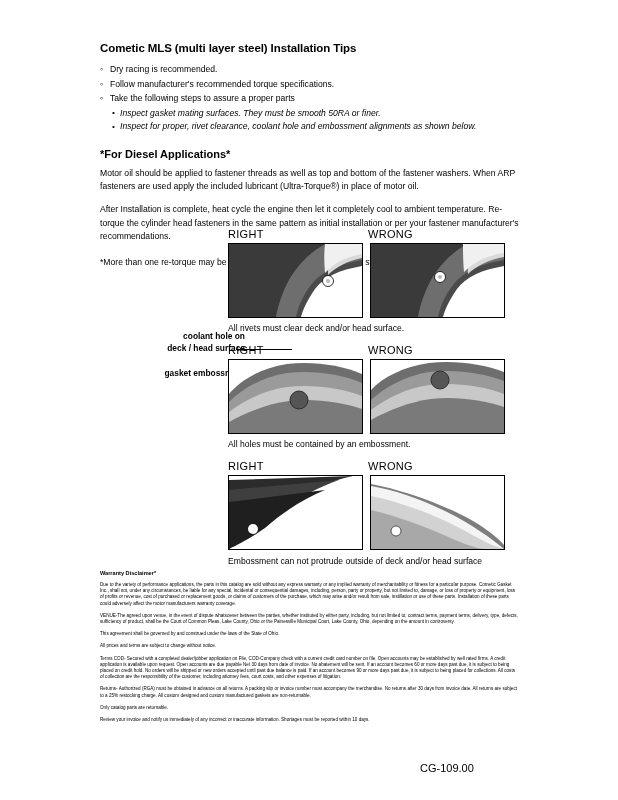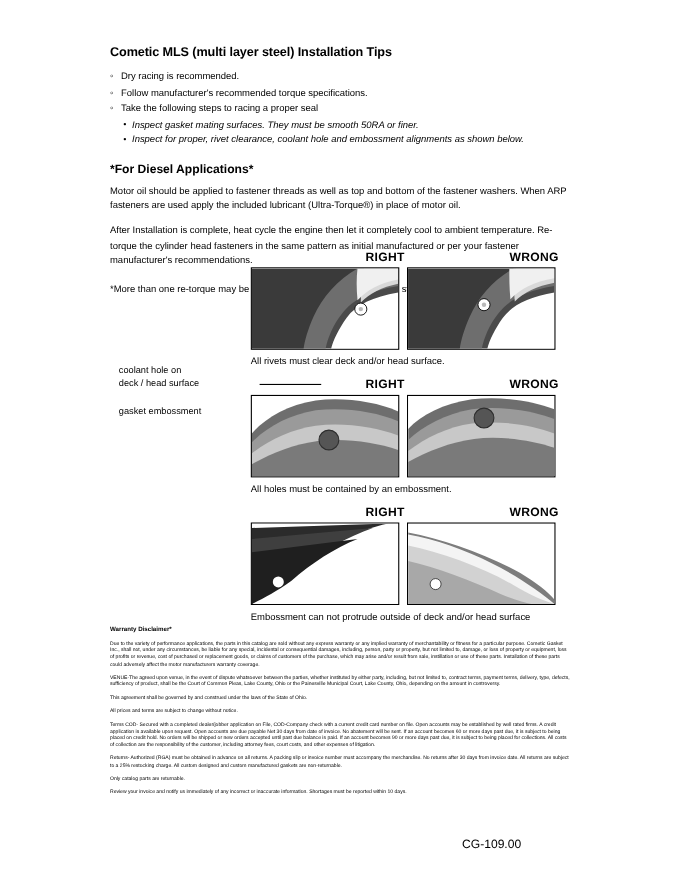--- a/index.html
+++ b/index.html
@@ -101,23 +101,23 @@
   .figrow {
     position: relative;
     margin-bottom: 0;
   }
   .figlabels {
     display: flex;
     width: 280px;
   }
   .figlabel {
     width: 140px;
-    text-align: right;
+    text-align: left;
     font-size: 11px;
-    font-weight: bold;
+    font-weight: normal;
     letter-spacing: 0.3px;
     padding-bottom: 3px;
   }
   .figpanels {
     display: flex;
     width: 280px;
   }
   .panel {
     width: 133px;
     height: 73px;
@@ -134,24 +134,26 @@
     padding-top: 4px;
     padding-bottom: 10px;
   }
   .caption.two {
     padding-top: 5px;
   }
 
   
   .callouts {
     position: absolute;
-    left: 108px;
+    left: 120px;
     top: 330px;
     width: 125px;
     font-size: 8.4px;
+    text-align: right;
+    font-weight: bold;
   }
   .callout-line1 { line-height: 12px; }
   .callout-line2 { line-height: 12px; margin-bottom: 13px; }
   .callout-line3 { line-height: 12px; }
   .leader {
     position: absolute;
     background: #000;
     height: 0.8px;
   }
 
@@ -184,30 +186,30 @@
 <body>
 
 <div class="page">
 
   <div class="content">
     <h1 class="title">Cometic MLS (multi layer steel) Installation Tips</h1>
 
     <ul class="bullets">
       <li>Dry racing is recommended.</li>
       <li>Follow manufacturer's recommended torque specifications.</li>
-      <li>Take the following steps to racing a proper seal</li>
+      <li>Take the following steps to assure a proper parts</li>
     </ul>
     <ul class="subbullets">
       <li>Inspect gasket mating surfaces.  They must be smooth 50RA or finer.</li>
       <li>Inspect for proper, rivet clearance, coolant hole and embossment alignments as shown below.</li>
     </ul>
 
     <h2 class="subtitle">*For Diesel Applications*</h2>
     <p class="body">Motor oil should be applied to fastener threads as well as top and bottom of the fastener washers. When ARP fasteners are used apply the included lubricant (Ultra-Torque®) in place of motor oil.</p>
-    <p class="body last">After Installation is complete, heat cycle the engine then let it completely cool to ambient temperature. Re-torque the cylinder head fasteners in the same pattern as initial manufactured or per your fastener manufacturer's recommendations.</p>
+    <p class="body last">After Installation is complete, heat cycle the engine then let it completely cool to ambient temperature. Re-torque the cylinder head fasteners in the same pattern as initial installation or per your fastener manufacturer's recommendations.</p>
     <p class="note">*More than one re-torque may be required to achieve proper fastener stretch*</p>
   </div>
 
   <div class="callouts">
     <div class="callout-line1">coolant hole on</div>
     <div class="callout-line2">deck / head surface</div>
     <div class="callout-line3">gasket embossment</div>
   </div>
   <div class="leader" style="left:236px; top:349px; width:56px;"></div>
   <div class="leader" style="left:236px; top:388px; width:40px;"></div>

